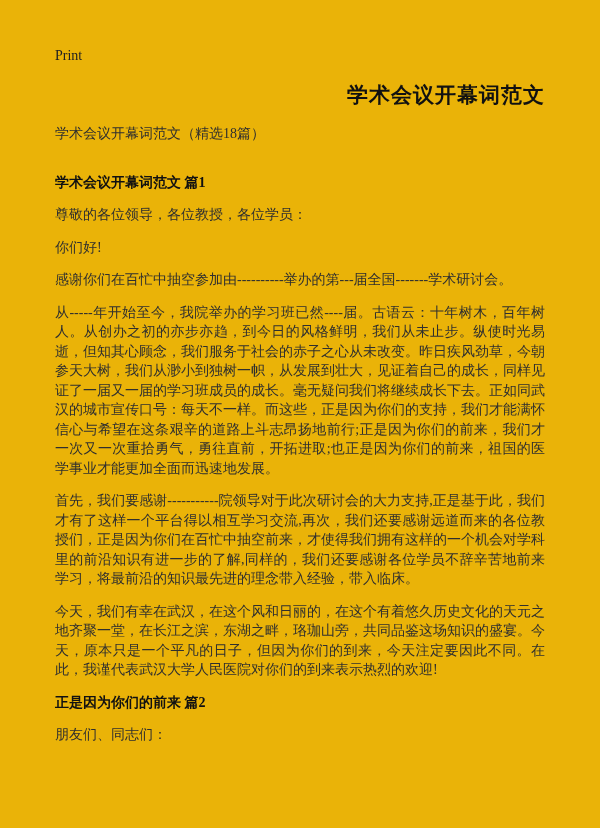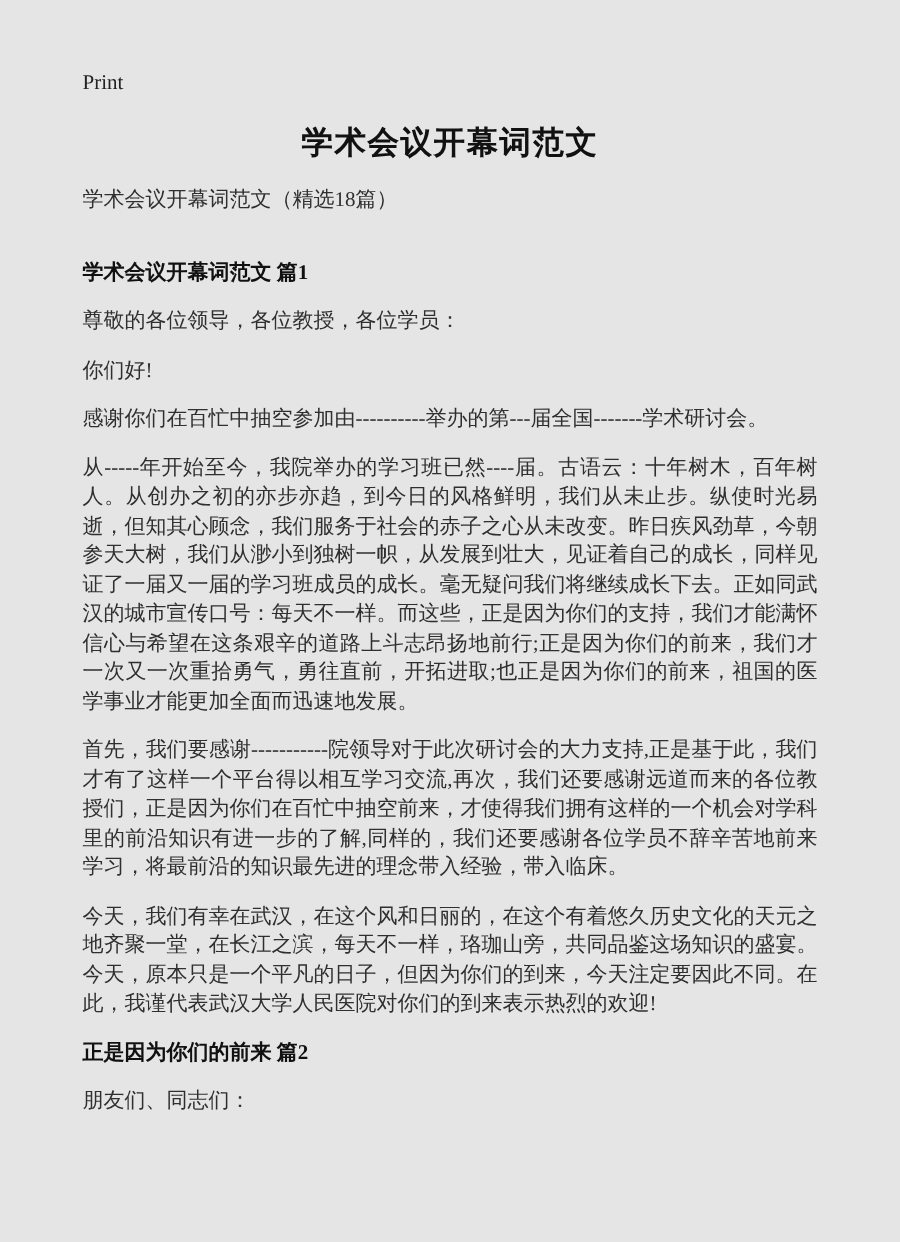--- a/index.html
+++ b/index.html
@@ -5,40 +5,40 @@
   html, body {
     margin: 0;
     padding: 0;
     background: #ffffff;
   }
   .page {
     position: relative;
     width: 600px;
     height: 828px;
     margin: 0 auto;
-    background: #e5e5e5;
+    background: #eab308;
     overflow: hidden;
     font-family: "Liberation Serif", "DejaVu Serif", serif;
     color: #2f2f2f;
     box-sizing: border-box;
     padding: 48px 55px 0 55px;
   }
   .print-link {
     font-size: 14px;
     color: #222222;
     line-height: 16px;
     margin: 0 0 18px 0;
     cursor: pointer;
     width: fit-content;
   }
   .doc-title {
     font-size: 21px;
     font-weight: bold;
     color: #111111;
-    text-align: center;
+    text-align: right;
     line-height: 26px;
     margin: 0 0 16px 0;
     letter-spacing: 1px;
   }
   .doc-subtitle {
     font-size: 14px;
     line-height: 19.5px;
     margin: 0 0 29px 0;
     color: #2f2f2f;
   }
@@ -73,21 +73,21 @@
   <p class="para">尊敬的各位领导，各位教授，各位学员：</p>
 
   <p class="para">你们好!</p>
 
   <p class="para">感谢你们在百忙中抽空参加由----------举办的第---届全国-------学术研讨会。</p>
 
   <p class="para">从-----年开始至今，我院举办的学习班已然----届。古语云：十年树木，百年树人。从创办之初的亦步亦趋，到今日的风格鲜明，我们从未止步。纵使时光易逝，但知其心顾念，我们服务于社会的赤子之心从未改变。昨日疾风劲草，今朝参天大树，我们从渺小到独树一帜，从发展到壮大，见证着自己的成长，同样见证了一届又一届的学习班成员的成长。毫无疑问我们将继续成长下去。正如同武汉的城市宣传口号：每天不一样。而这些，正是因为你们的支持，我们才能满怀信心与希望在这条艰辛的道路上斗志昂扬地前行;正是因为你们的前来，我们才一次又一次重拾勇气，勇往直前，开拓进取;也正是因为你们的前来，祖国的医学事业才能更加全面而迅速地发展。</p>
 
   <p class="para">首先，我们要感谢-----------院领导对于此次研讨会的大力支持,正是基于此，我们才有了这样一个平台得以相互学习交流,再次，我们还要感谢远道而来的各位教授们，正是因为你们在百忙中抽空前来，才使得我们拥有这样的一个机会对学科里的前沿知识有进一步的了解,同样的，我们还要感谢各位学员不辞辛苦地前来学习，将最前沿的知识最先进的理念带入经验，带入临床。</p>
 
-  <p class="para">今天，我们有幸在武汉，在这个风和日丽的，在这个有着悠久历史文化的天元之地齐聚一堂，在长江之滨，每天不一样，珞珈山旁，共同品鉴这场知识的盛宴。今天，原本只是一个平凡的日子，但因为你们的到来，今天注定要因此不同。在此，我谨代表武汉大学人民医院对你们的到来表示热烈的欢迎!</p>
+  <p class="para">今天，我们有幸在武汉，在这个风和日丽的，在这个有着悠久历史文化的天元之地齐聚一堂，在长江之滨，东湖之畔，珞珈山旁，共同品鉴这场知识的盛宴。今天，原本只是一个平凡的日子，但因为你们的到来，今天注定要因此不同。在此，我谨代表武汉大学人民医院对你们的到来表示热烈的欢迎!</p>
 
 
   <h2 class="section-heading">正是因为你们的前来 篇2</h2>
 
 
   <p class="para">朋友们、同志们：</p>
 
 </div>
 
 </body></html>

